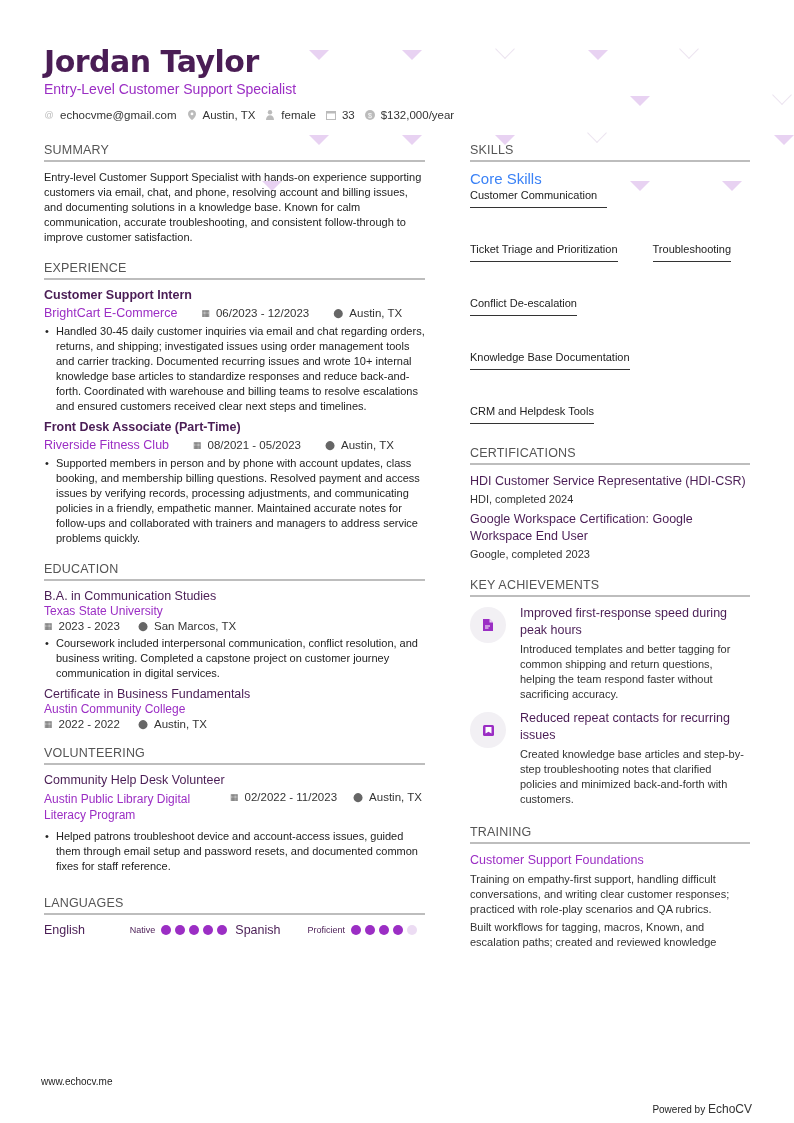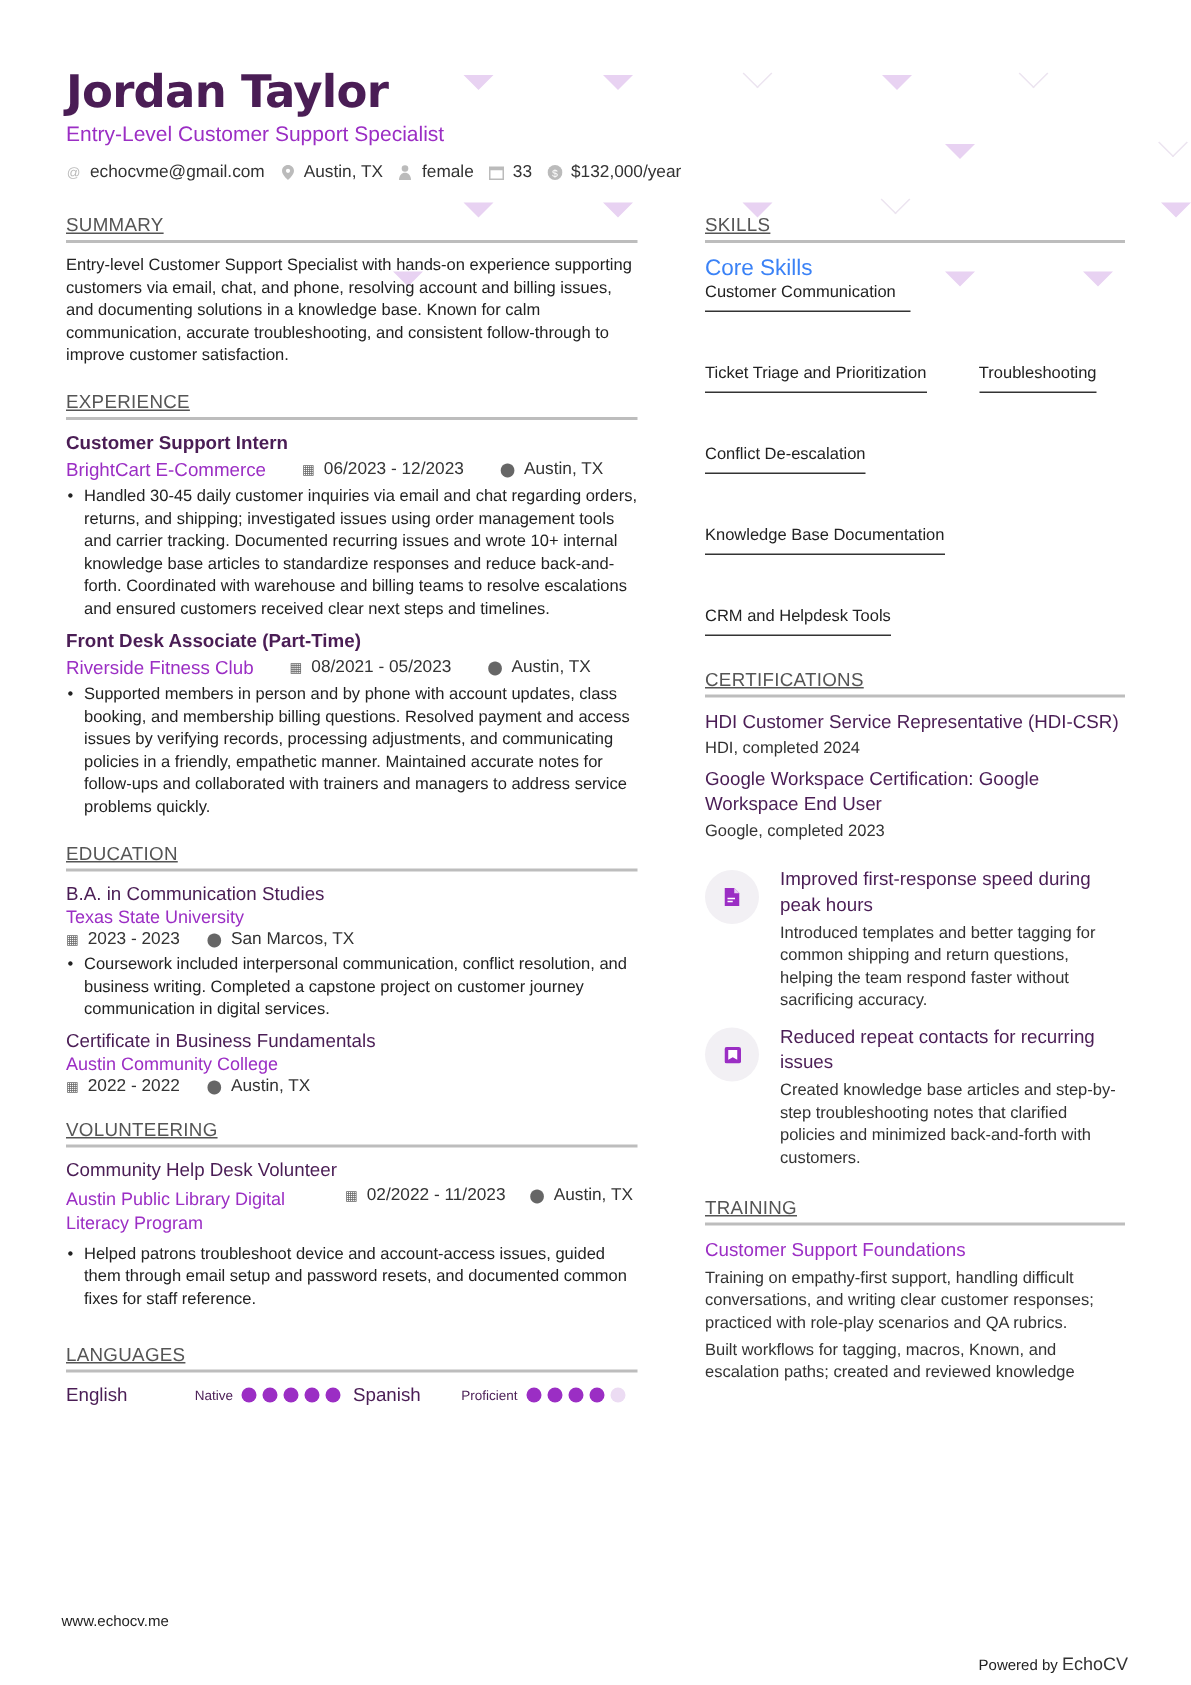--- a/index.html
+++ b/index.html
@@ -13,21 +13,21 @@
   .header { position: absolute; left: 44px; top: 44px; }
   .name { font-family: "DejaVu Sans", sans-serif; font-weight: bold; font-size: 30px; color: #4a1d55; letter-spacing: -0.5px; }
   .title { font-size: 14px; color: #9b2ec4; margin-top: 2px; }
   .contacts { display: flex; align-items: center; gap: 10px; margin-top: 12px; font-size: 11.5px; color: #333; }
   .contact { display: flex; align-items: center; gap: 6px; }
   .cicon { width: 10px; height: 10px; display: inline-block; color: #bbb; font-size: 9px; line-height: 10px; text-align: center; }
 
   .col-left { position: absolute; left: 44px; top: 143px; width: 381px; }
   .col-right { position: absolute; left: 470px; top: 143px; width: 280px; }
 
-  .sec-title { font-size: 12.5px; color: #555; letter-spacing: 0.2px; padding-bottom: 3px; border-bottom: 2px solid #bdbdbd; margin-bottom: 8px; text-decoration: underline; }
+  .sec-title { font-size: 12.5px; color: #555; letter-spacing: 0.2px; padding-bottom: 3px; border-bottom: 2px solid #bdbdbd; margin-bottom: 8px; }
   .section { margin-bottom: 16px; }
 
   .body-text { font-size: 11px; line-height: 15px; color: #222; }
   .job-title { font-size: 12.5px; font-weight: bold; color: #4a1d55; margin-top: 4px; }
   .job-meta { display: flex; align-items: center; gap: 24px; margin-top: 4px; font-size: 11.5px; color: #333; }
   .company { color: #9b2ec4; font-size: 12.5px; }
   .meta-item { display: flex; align-items: center; gap: 6px; }
   .mi-icon { font-size: 9px; color: #666; }
   .bullets { margin-top: 4px; padding-left: 12px; }
   .bullets li { font-size: 11px; line-height: 15px; color: #222; list-style: none; position: relative; }
@@ -279,20 +279,21 @@
 
   <div class="section" style="margin-top:22px">
     <div class="sec-title">CERTIFICATIONS</div>
     <div class="cert-name">HDI Customer Service Representative (HDI-CSR)</div>
     <div class="cert-sub">HDI, completed 2024</div>
     <div class="cert-name">Google Workspace Certification: Google Workspace End User</div>
     <div class="cert-sub">Google, completed 2023</div>
   </div>
 
   <div class="section" style="margin-top:18px">
+    <div class="sec-title">KEY ACHIEVEMENTS</div>
     <div class="ach">
       <div class="ach-icon">
         <svg width="10" height="12" viewBox="0 0 10 12">
             <path d="M0 0h6.5L10 3.5V12H0z" fill="#9b2ec4"></path>
             <path d="M6.5 0v3.5H10" fill="#e8d2f2"></path>
             <rect x="2" y="6.5" width="5" height="1" fill="#fff"></rect>
             <rect x="2" y="8.5" width="3.5" height="1" fill="#fff"></rect>
           </svg>
       </div>
       <div>

